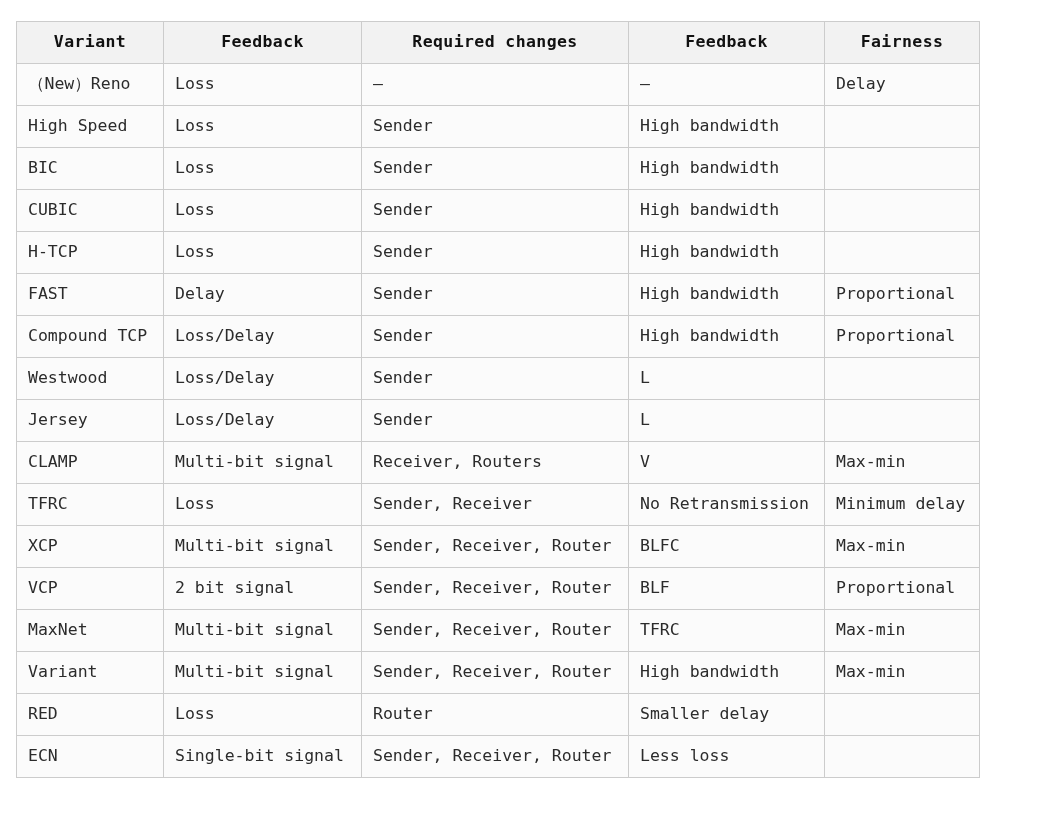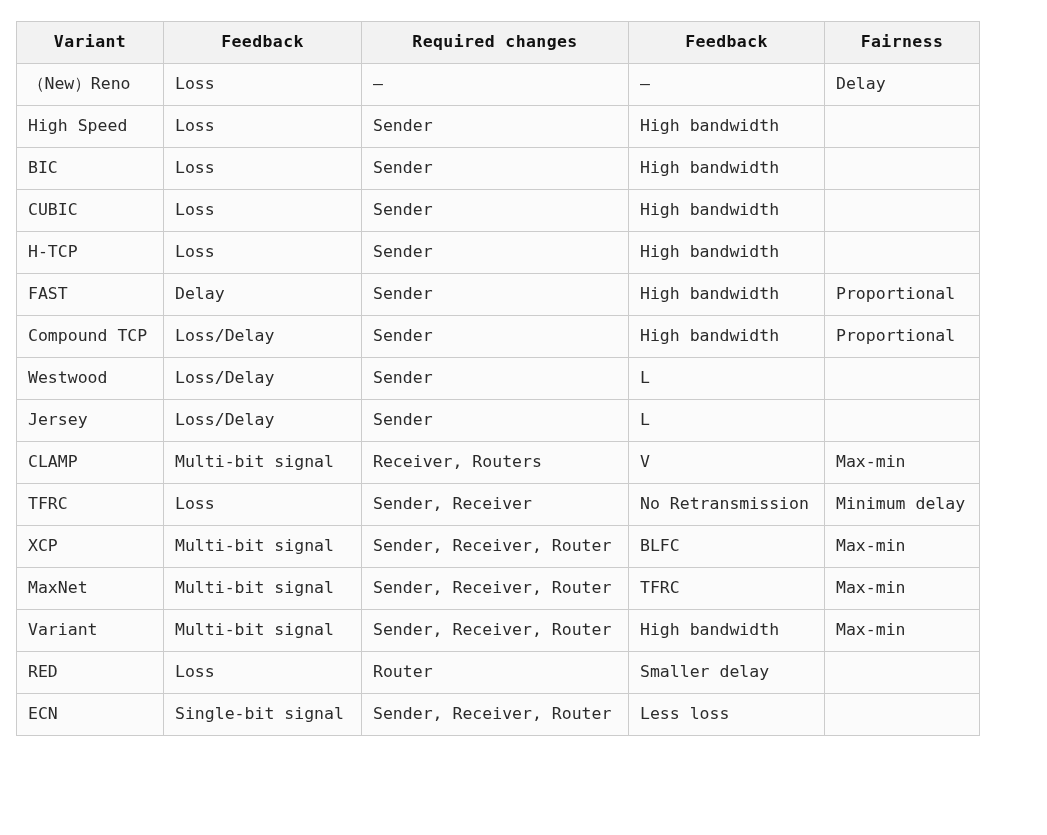--- a/index.html
+++ b/index.html
@@ -163,20 +163,27 @@
           <td>Minimum delay</td>
         </tr>
         <tr>
           <td>XCP</td>
           <td>Multi-bit signal</td>
           <td>Sender, Receiver, Router</td>
           <td>BLFC</td>
           <td>Max-min</td>
         </tr>
         <tr>
+          <td>VCP</td>
+          <td>2 bit signal</td>
+          <td>Sender, Receiver, Router</td>
+          <td>BLF</td>
+          <td>Proportional</td>
+        </tr>
+        <tr>
           <td>MaxNet</td>
           <td>Multi-bit signal</td>
           <td>Sender, Receiver, Router</td>
           <td>TFRC</td>
           <td>Max-min</td>
         </tr>
         <tr>
           <td>Variant</td>
           <td>Multi-bit signal</td>
           <td>Sender, Receiver, Router</td>

